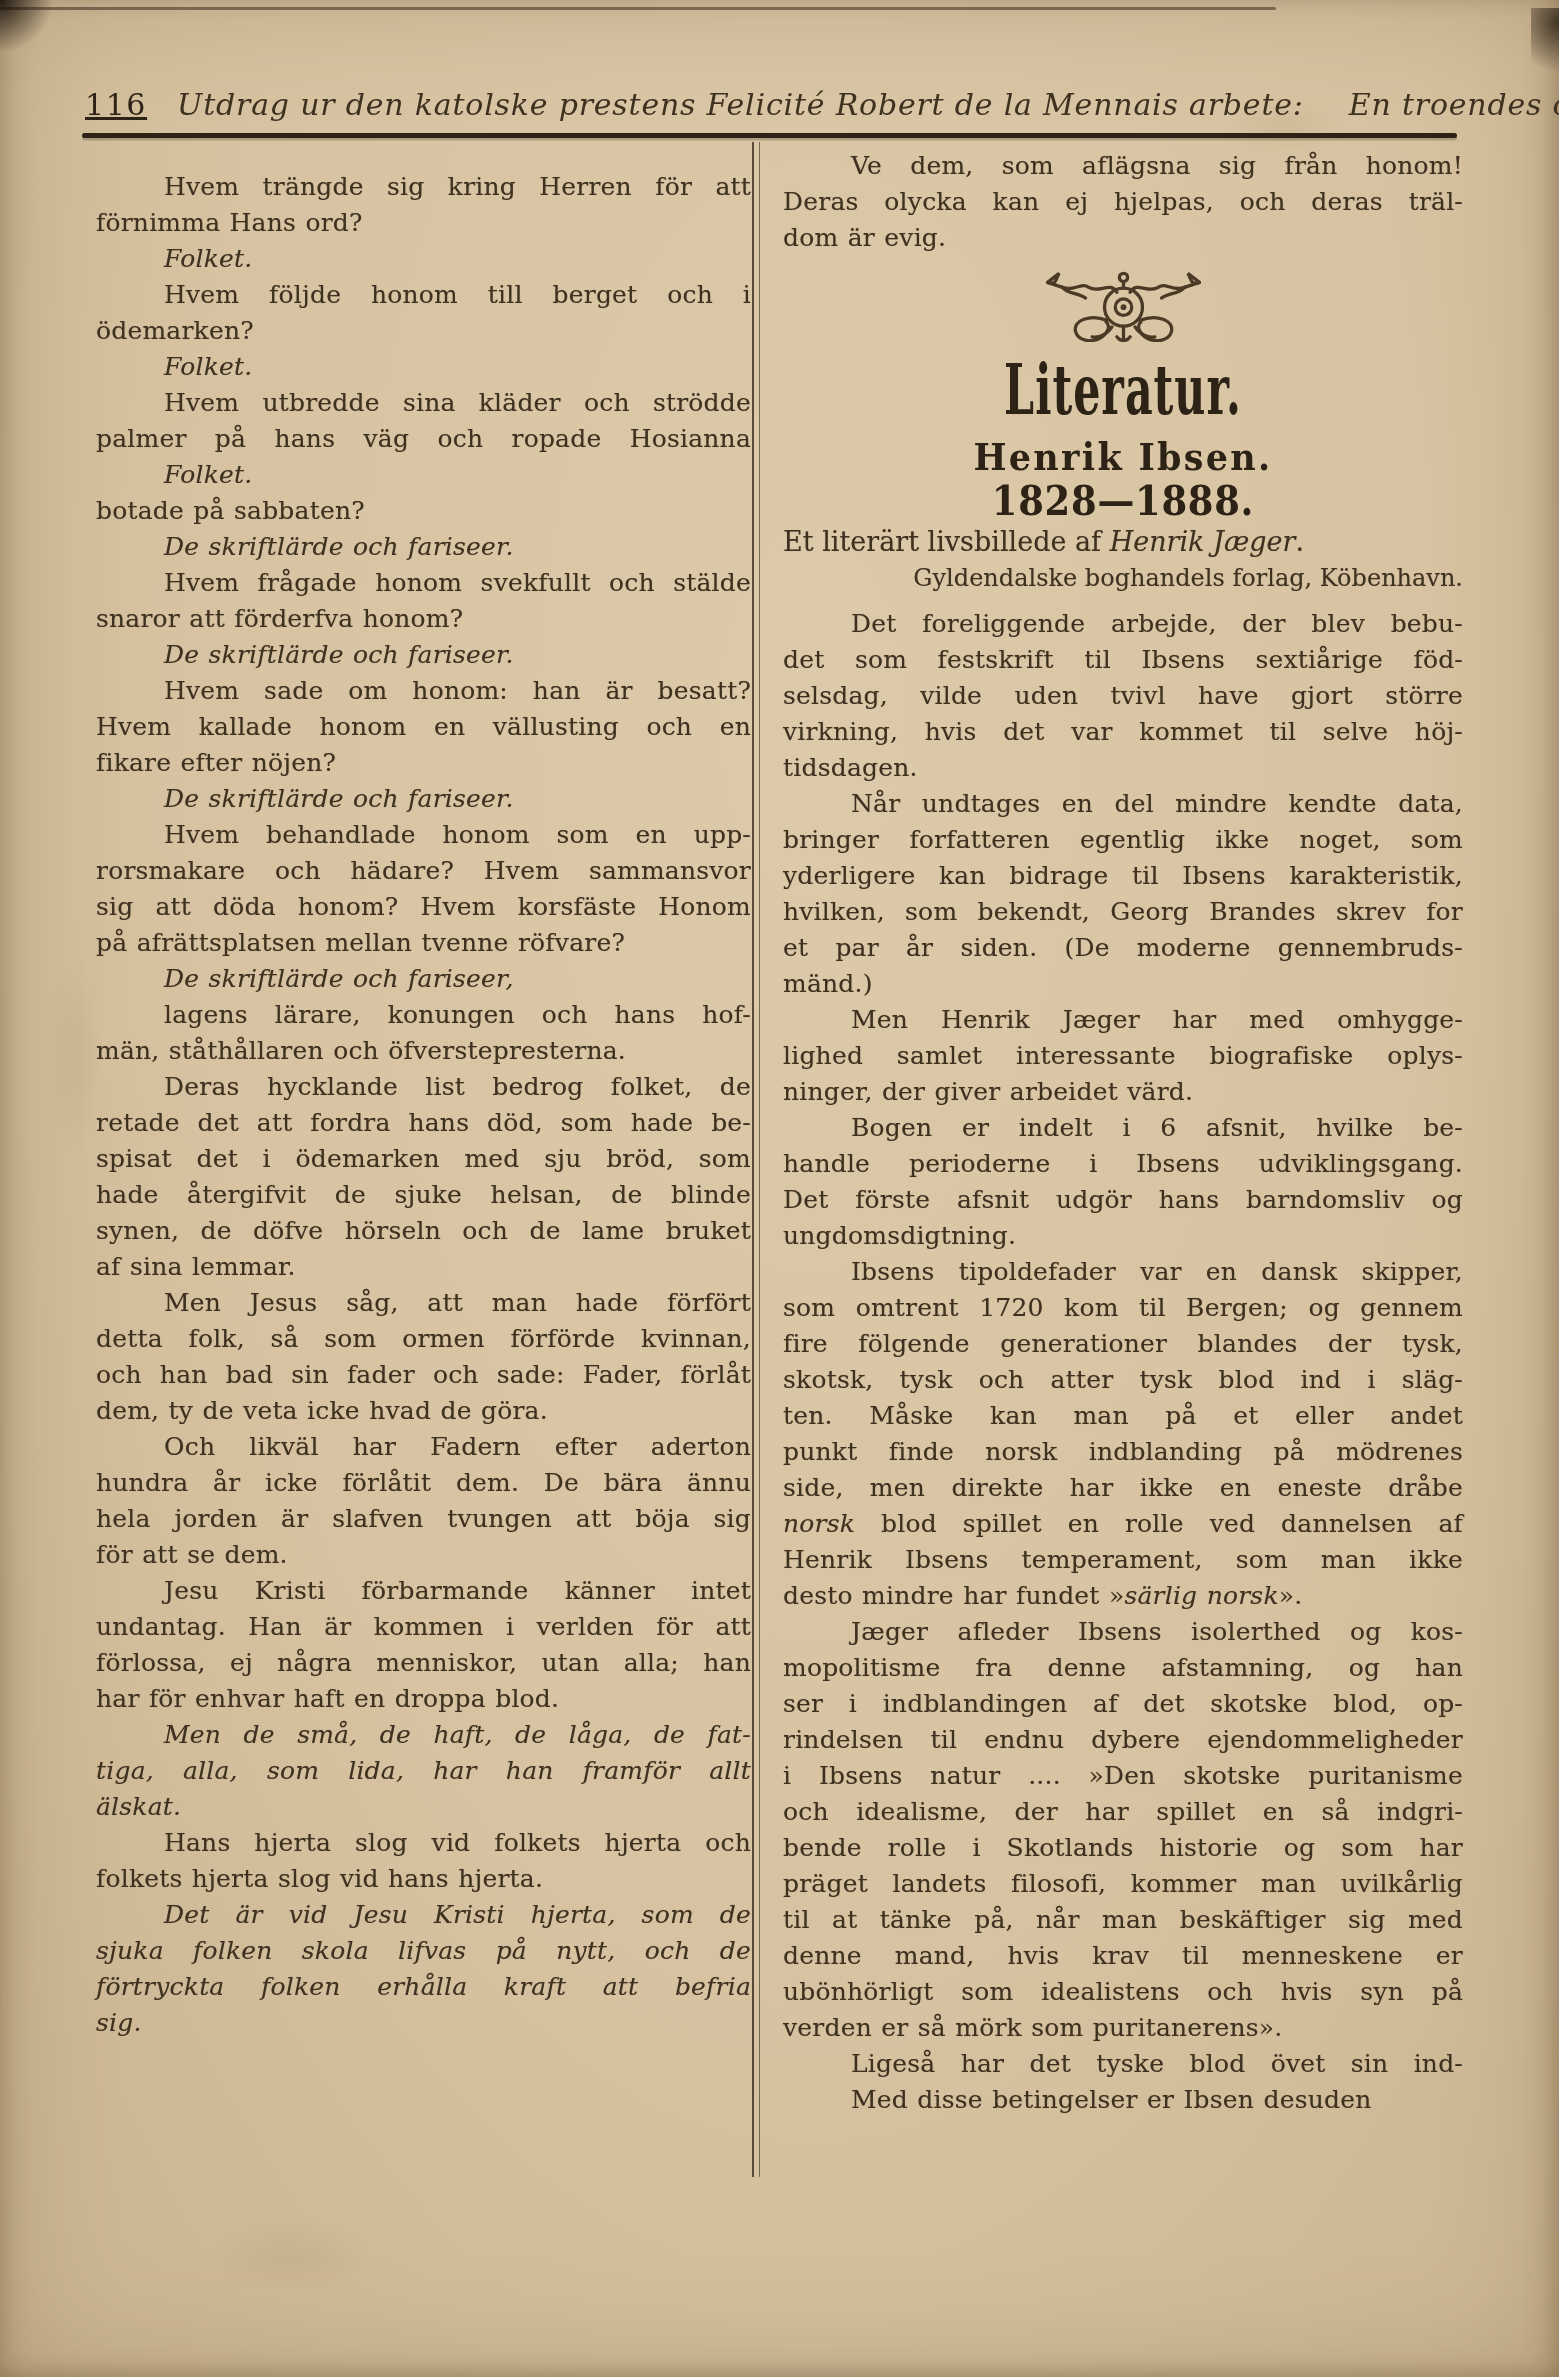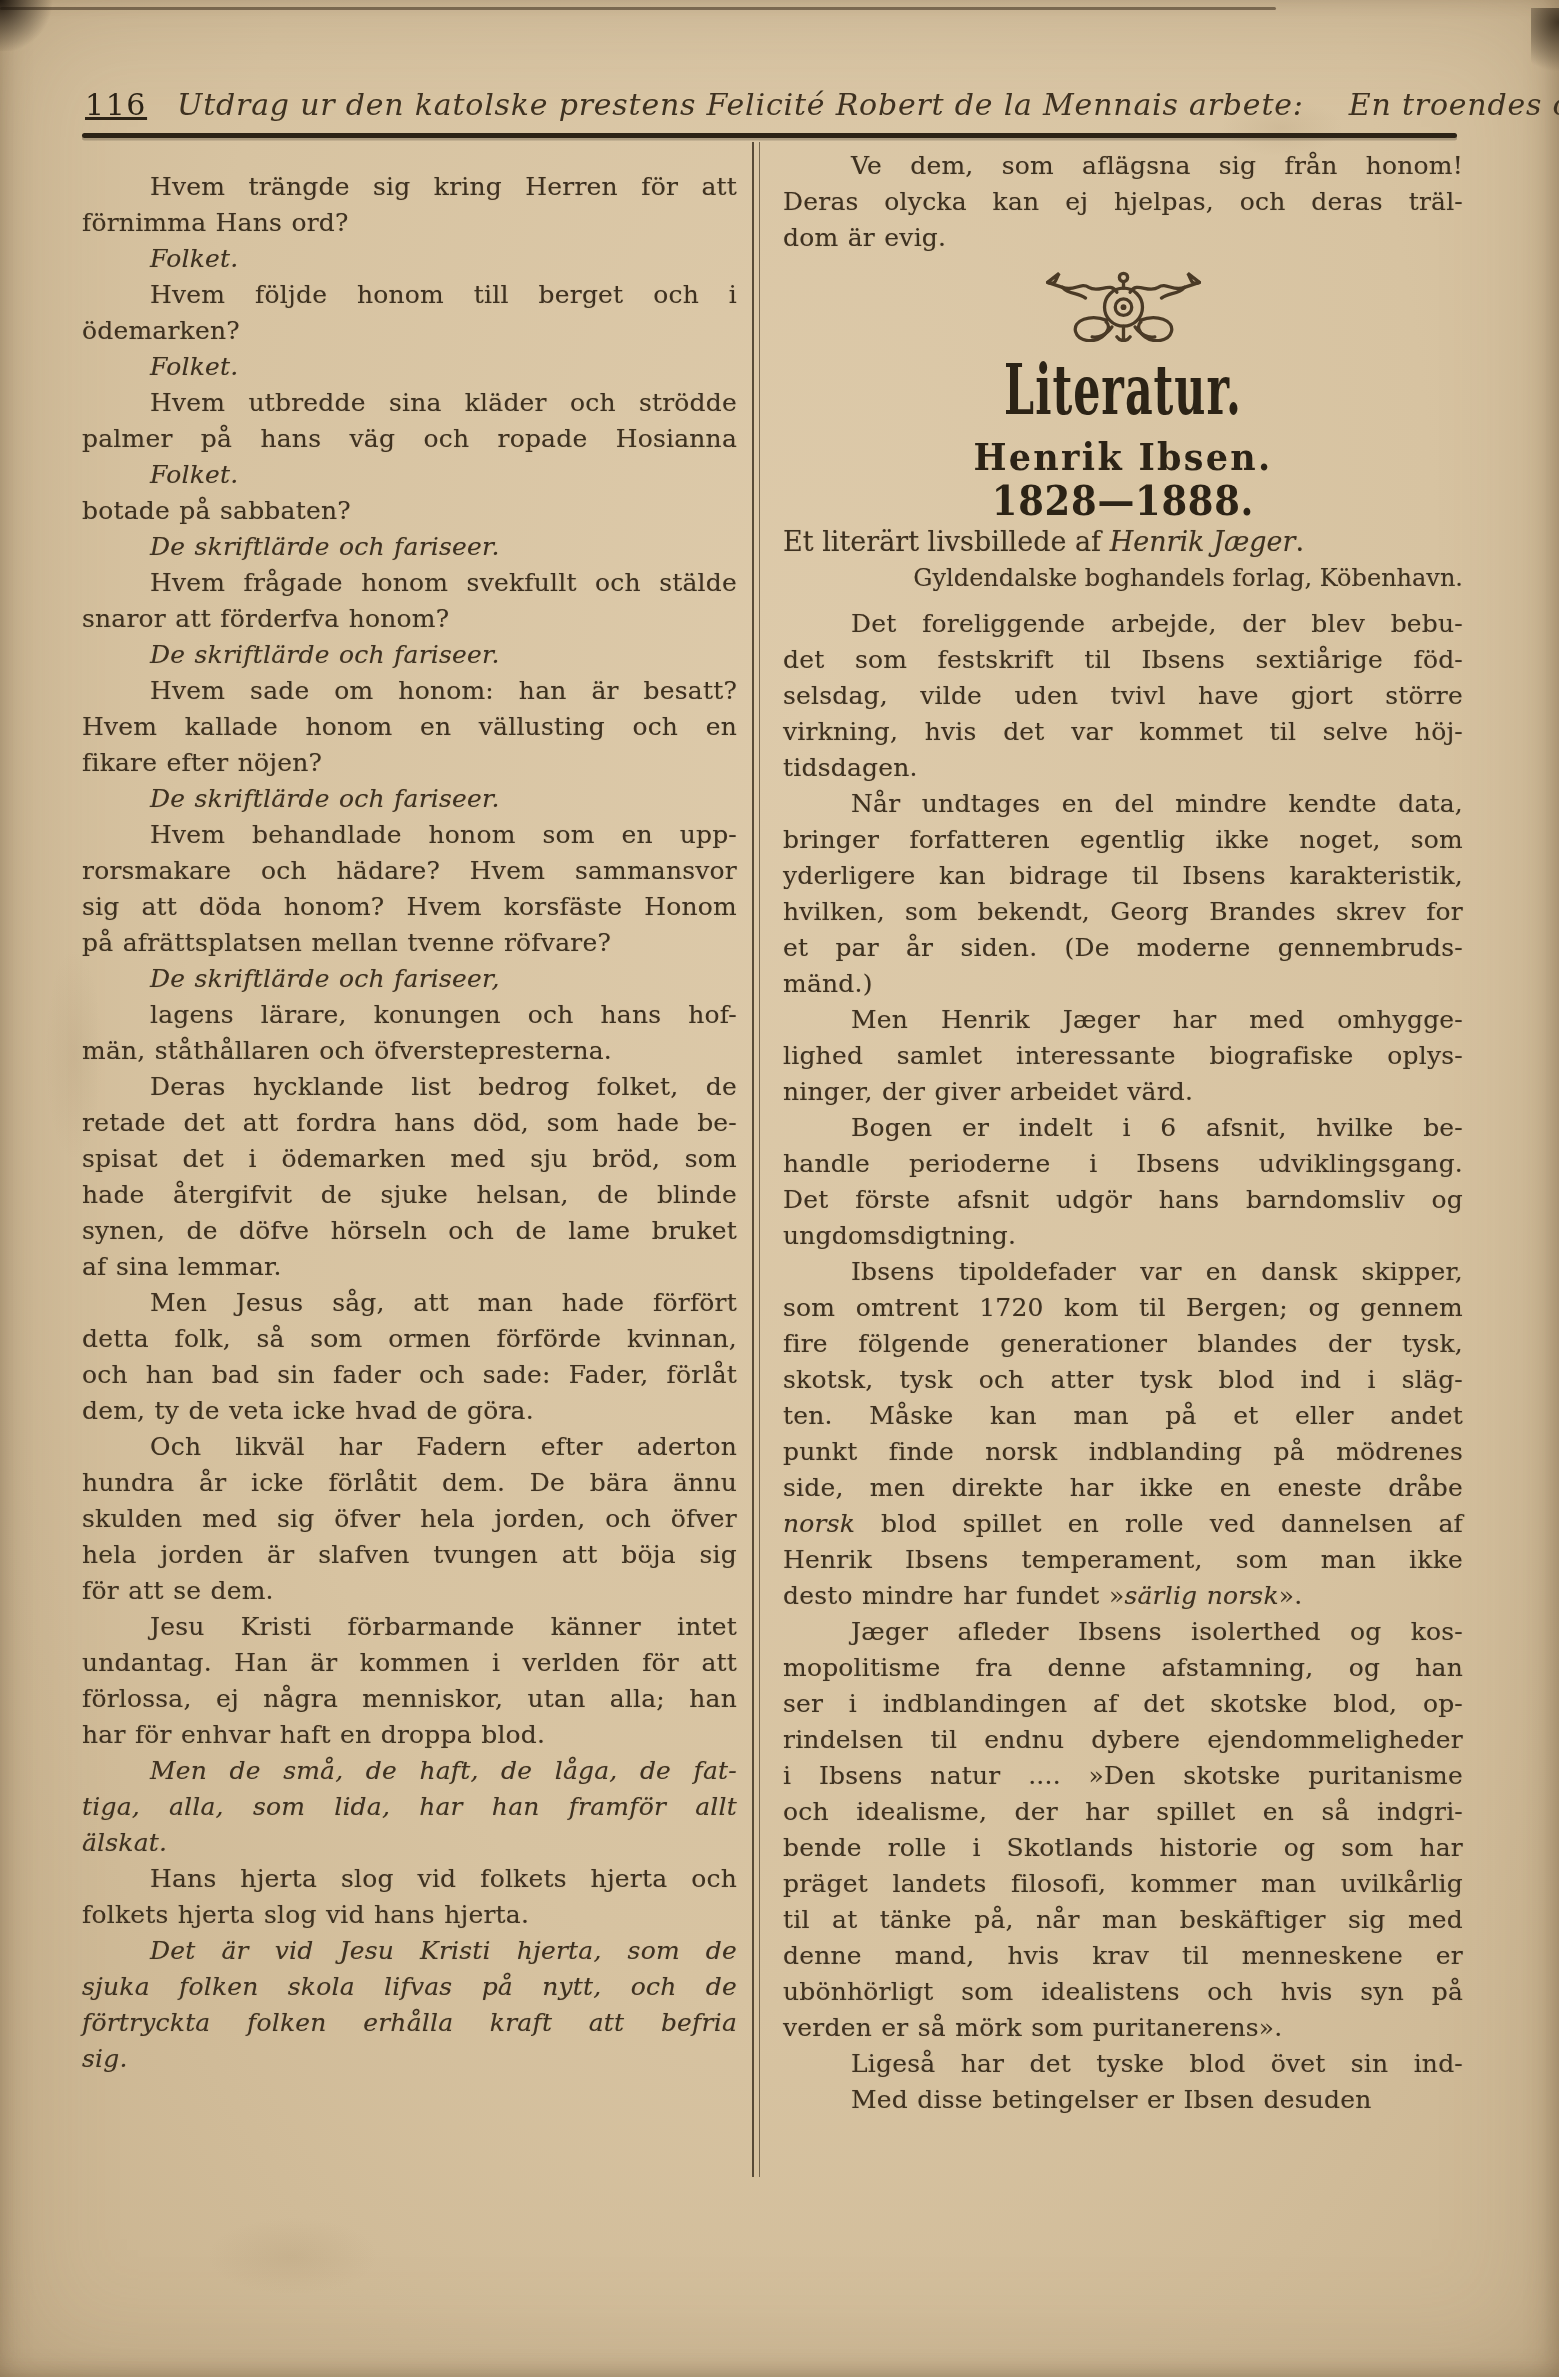--- a/index.html
+++ b/index.html
@@ -50,21 +50,21 @@
     background:var(--ink-dark);border-radius:2.5px;
     box-shadow:0 2.5px 0 rgba(44,35,22,.25);}
 
   
   .col-divider{position:absolute;left:752px;top:142px;height:2035px;width:5px;
     border-left:2.5px solid rgba(52,40,25,.78);
     border-right:1.6px solid rgba(52,40,25,.6);}
 
   
   .col{position:absolute;top:169px;}
-  .col-left{left:82px;width:655px;}
+  .col-left{left:96px;width:655px;}
   .col-right{left:783px;width:680px;top:148px;}
 
   .line{
     font-size:25px;line-height:36px;
     letter-spacing:0.2px;word-spacing:1.2px;
     text-align:justify;text-align-last:justify;
     text-shadow:0 0 0.8px rgba(62,47,28,.35);
     white-space:normal;
   }
   .line.end{text-align-last:left;}
@@ -144,21 +144,20 @@
       <div class="line">spisat det i ödemarken med sju bröd, som</div>
       <div class="line">hade återgifvit de sjuke helsan, de blinde</div>
       <div class="line">synen, de döfve hörseln och de lame bruket</div>
       <div class="line end">af sina lemmar.</div>
       <div class="line ind">Men Jesus såg, att man hade förfört</div>
       <div class="line">detta folk, så som ormen förförde kvinnan,</div>
       <div class="line">och han bad sin fader och sade: Fader, förlåt</div>
       <div class="line end">dem, ty de veta icke hvad de göra.</div>
       <div class="line ind">Och likväl har Fadern efter aderton</div>
       <div class="line">hundra år icke förlåtit dem. De bära ännu</div>
-      <div class="line">skulden med sig öfver hela jorden, och öfver</div>
       <div class="line">hela jorden är slafven tvungen att böja sig</div>
       <div class="line end">för att se dem.</div>
       <div class="line ind">Jesu Kristi förbarmande känner intet</div>
       <div class="line">undantag. Han är kommen i verlden för att</div>
       <div class="line">förlossa, ej några menniskor, utan alla; han</div>
       <div class="line end">har för enhvar haft en droppa blod.</div>
       <div class="line ind it">Men de små, de haft, de låga, de fat-</div>
       <div class="line it">tiga, alla, som lida, har han framför allt</div>
       <div class="line it end">älskat.</div>
       <div class="line ind">Hans hjerta slog vid folkets hjerta och</div>

